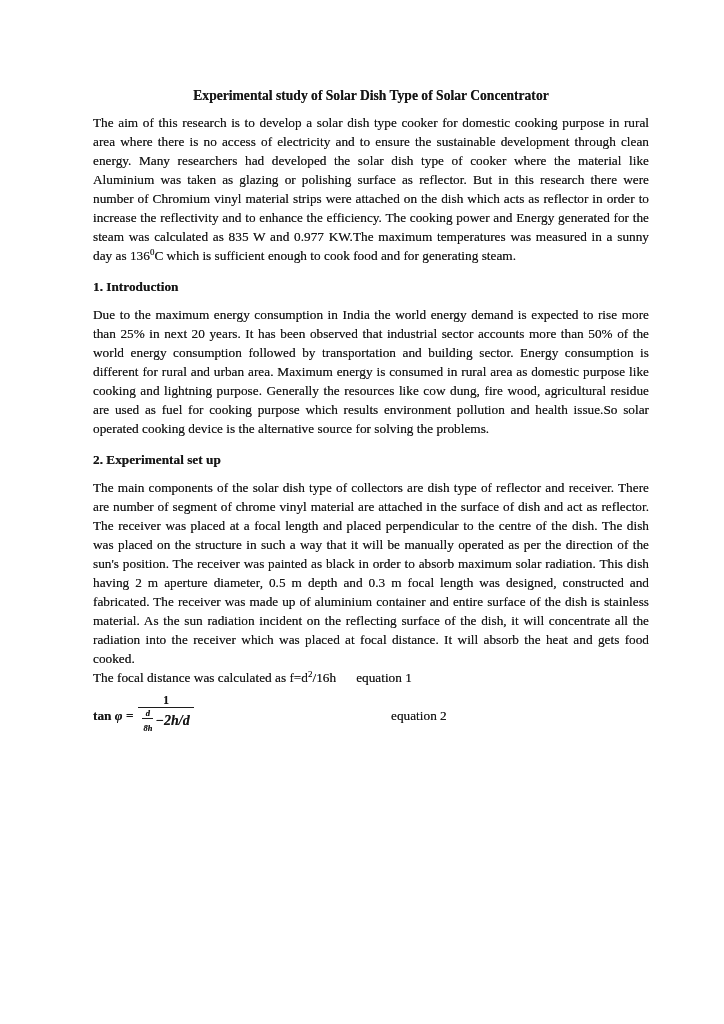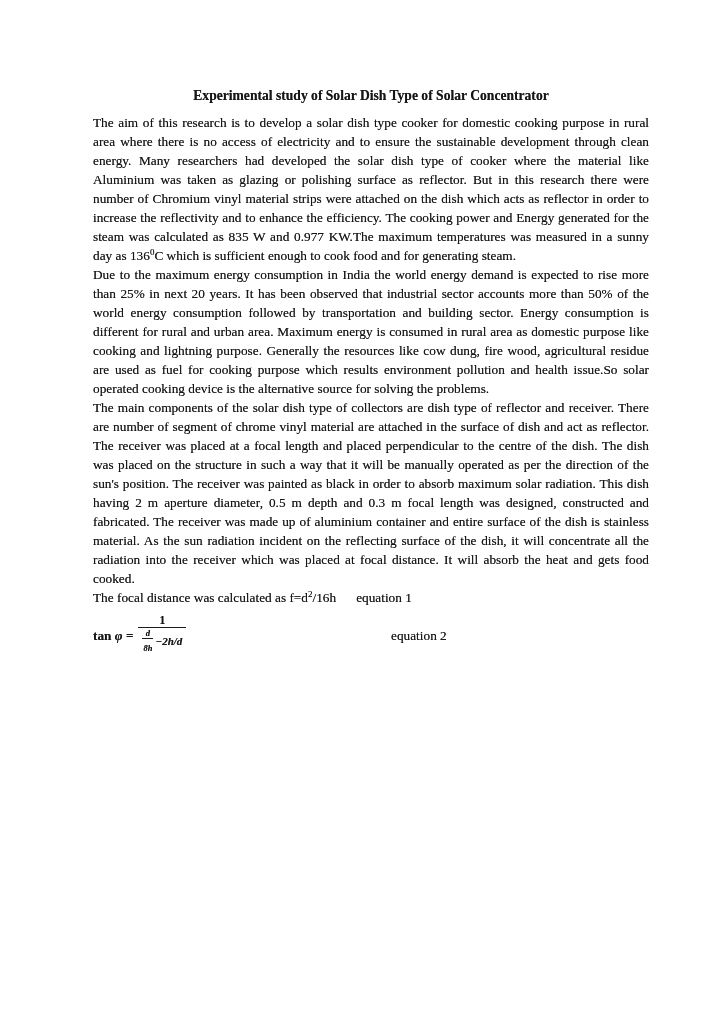--- a/index.html
+++ b/index.html
@@ -102,21 +102,21 @@
     line-height: 9px;
     padding: 0 2px;
   }
   .inner-den {
     border-top: 1px solid #1c1c1c;
     line-height: 10px;
     padding: 4px 1px;
     text-align: right;
   }
   .den-rest {
-    font-size: 11px;
+    font-size: 14px;
     font-style: italic;
     position: relative;
     top: -2px;
   }
   .eq2-label {
     font-weight: normal;
   }
   .where-line {
     margin-top: 9px;
   }
@@ -124,23 +124,25 @@
 </head>
 <body>
 
 <div class="page">
   <div class="content">
 
     <p class="title">Experimental study of Solar Dish Type of Solar Concentrator</p>
 
     <p class="para"><span>The aim of this research is to develop a solar dish type cooker for domestic cooking purpose in rural area where there is no access of electricity and to ensure the sustainable development through clean energy. Many researchers had developed the solar dish type of cooker where the material like Aluminium was taken as glazing or polishing surface as reflector. But in this research there were number of Chromium vinyl material strips were attached on the dish which acts as reflector in order to increase the reflectivity and to enhance the efficiency. The cooking power and Energy generated for the steam was calculated as 835 W and 0.977 KW.The maximum temperatures was measured in a sunny day as 136</span><sup class="small-sup">0</sup><span>C which is sufficient enough to cook food and for generating steam.</span></p>
 
+    <p class="heading">1. Introduction</p>
 
     <p class="para">Due to the maximum energy consumption in India the world energy demand is expected to rise more than 25% in next 20 years. It has been observed that industrial sector accounts more than 50% of the world energy consumption followed by transportation and building sector. Energy consumption is different for rural and urban area. Maximum energy is consumed in rural area as domestic purpose like cooking and lightning purpose. Generally the resources like cow dung, fire wood, agricultural residue are used as fuel for cooking purpose which results environment pollution and health issue.So solar operated cooking device is the alternative source for solving the problems.</p>
 
+    <p class="heading">2. Experimental set up</p>
 
     <p class="para">The main components of the solar dish type of collectors are dish type of reflector and receiver. There are number of segment of chrome vinyl material are attached in the surface of dish and act as reflector. The receiver was placed at a focal length and placed perpendicular to the centre of the dish. The dish was placed on the structure in such a way that it will be manually operated as per the direction of the sun's position. The receiver was painted as black in order to absorb maximum solar radiation. This dish having 2 m aperture diameter, 0.5 m depth and 0.3 m focal length was designed, constructed and fabricated. The receiver was made up of aluminium container and entire surface of the dish is stainless material. As the sun radiation incident on the reflecting surface of the dish, it will concentrate all the radiation into the receiver which was placed at focal distance. It will absorb the heat and gets food cooked.</p>
 
 
     <p class="para eq1-line"><span>The focal distance was calculated as f=d</span><sup class="small-sup">2</sup><span>/16h</span><span class="eq1-label">equation 1</span></p>
 
     <div class="eq2-row">
       <span class="eq2-math">
         <span class="eq2-lhs"><span>tan </span><span class="phi">φ</span><span> =</span></span>
         <span class="frac">

